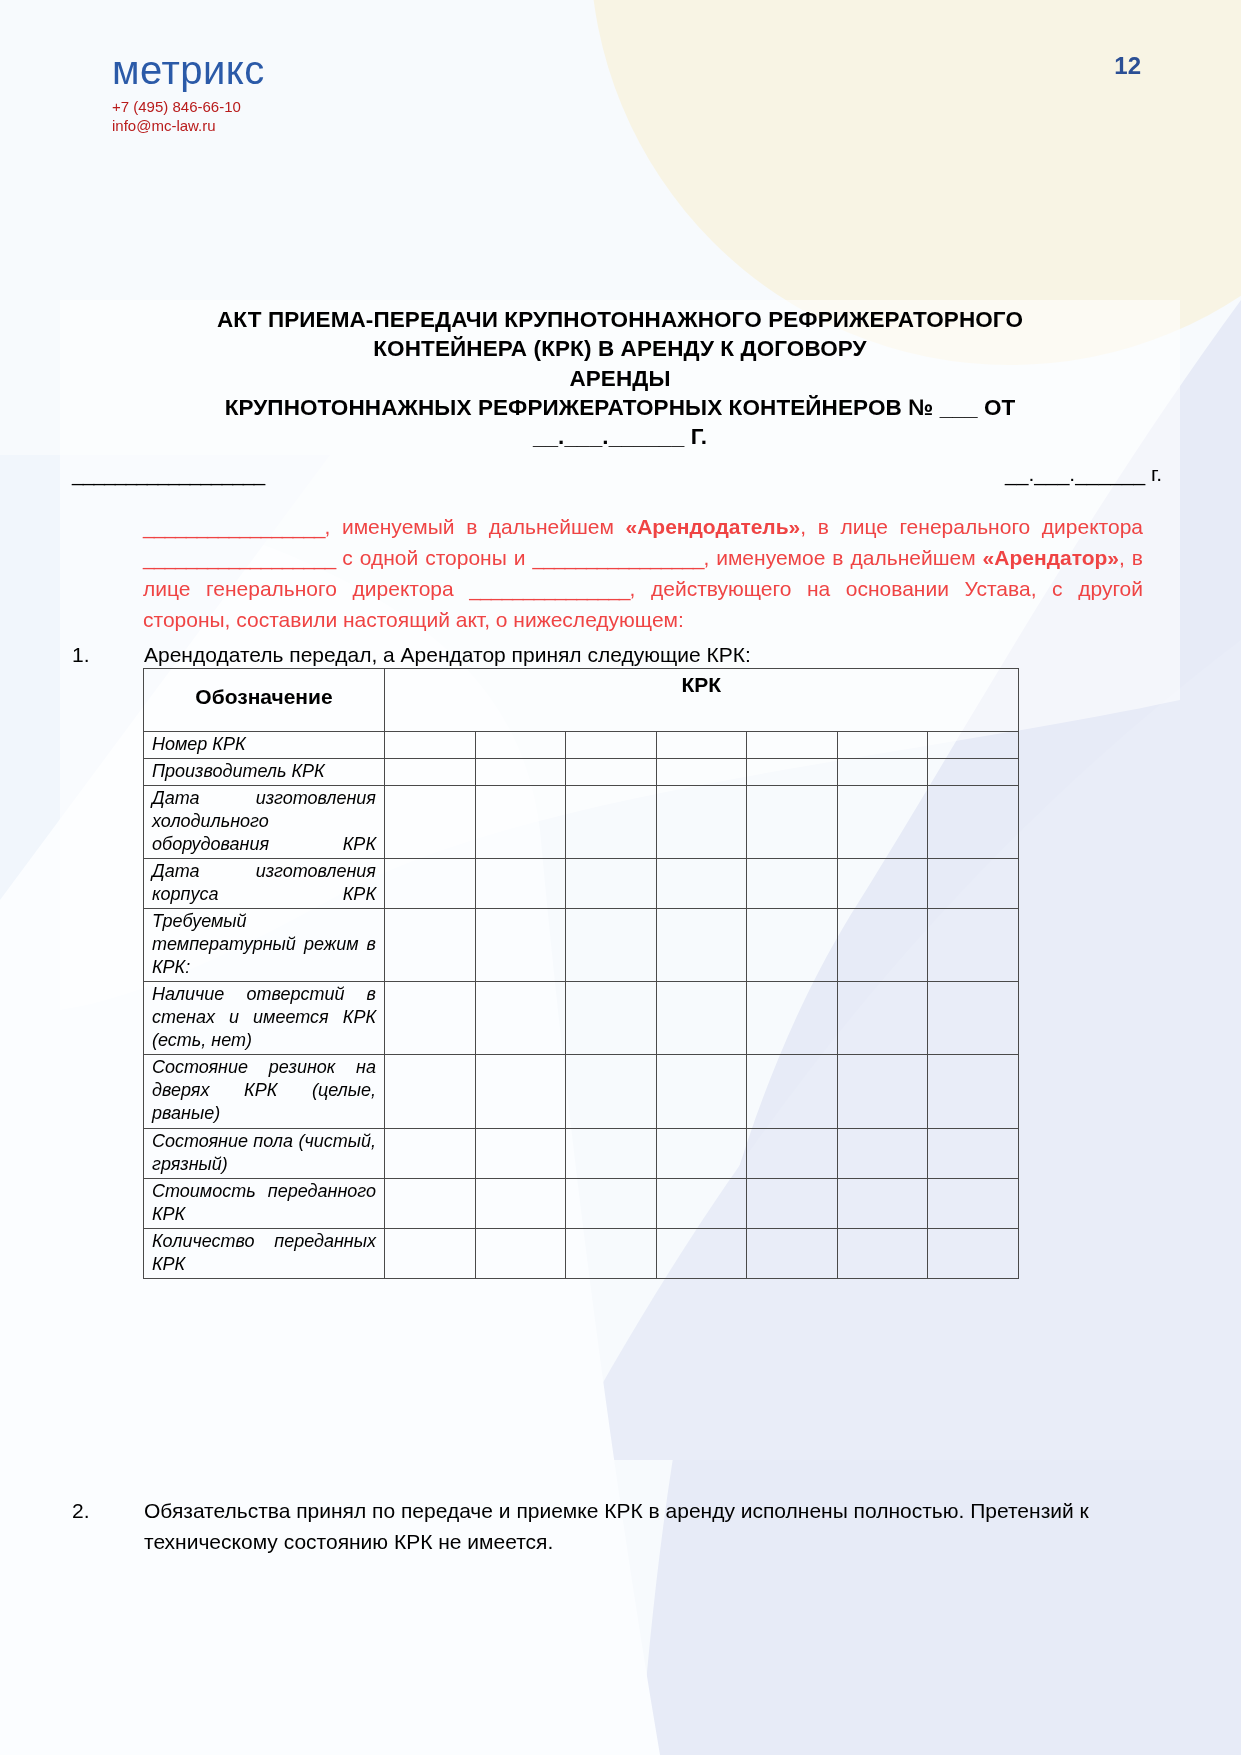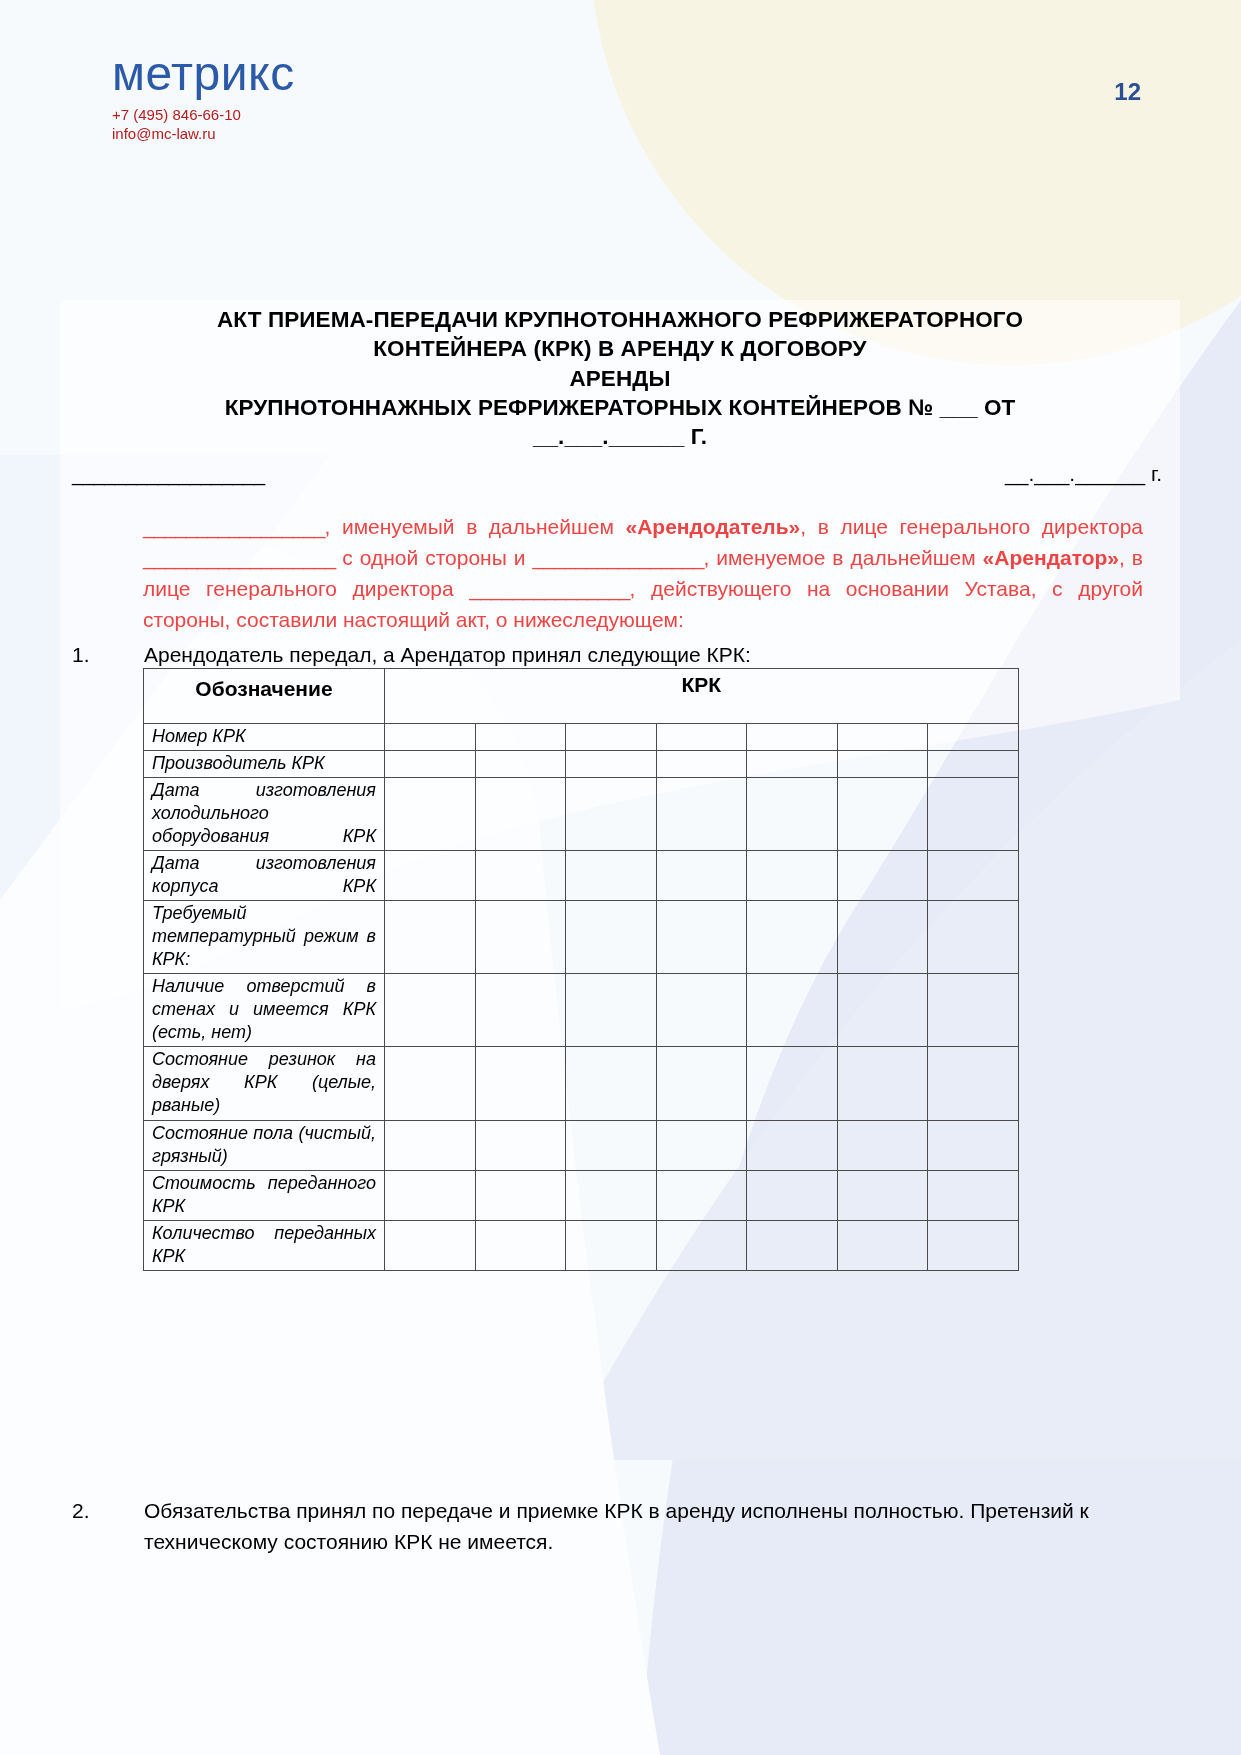--- a/index.html
+++ b/index.html
@@ -10,28 +10,28 @@
     position:relative;overflow:hidden;
   }
   
   #bg{position:absolute;inset:0;width:1241px;height:1755px;z-index:0;}
   
   .page{position:absolute;inset:0;z-index:2;}
 
   
   .brand{position:absolute;left:112px;top:50px;}
   .brand-word{
-    font-size:48px;color:#2b5aa8;letter-spacing:.5px;line-height:1;
+    font-size:40px;color:#2b5aa8;letter-spacing:.5px;line-height:1;
     font-weight:400;
   }
   .brand-contact{
     margin-top:8px;font-size:15px;color:#b91c1c;line-height:1.25;
   }
   .page-number{
-    position:absolute;right:100px;top:78px;
+    position:absolute;right:100px;top:52px;
     font-size:24px;font-weight:bold;color:#2b4f95;
   }
 
   
   .doc-title{
     position:absolute;left:170px;top:305px;width:900px;
     text-align:center;font-weight:bold;font-size:22.5px;
     line-height:1.30;color:#000;letter-spacing:.1px;
   }
   .doc-title .ln{display:block;}
@@ -67,21 +67,21 @@
     table-layout:fixed;
   }
   table.krk td,table.krk th{
     border:1px solid #4a4a4a;
     padding:0;
     vertical-align:top;
     background:transparent;
   }
   table.krk th.desig{
     height:46px;font-size:21px;font-weight:bold;text-align:center;
-    padding:8px 6px 0 6px;
+    padding:16px 6px 0 6px;
   }
   table.krk th.krkhead{
     font-size:21px;font-weight:bold;text-align:center;
     padding:4px 6px 0 6px;
   }
   table.krk td.label{
     font-size:18px;text-align:justify;text-align-last:justify;
     padding:1px 8px 2px 8px;line-height:1.28;
     hyphens:none;
     font-style:italic;

